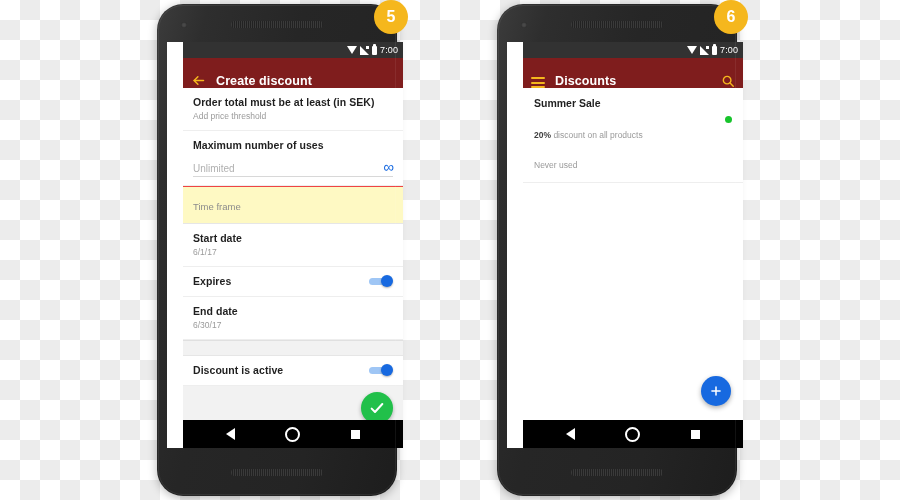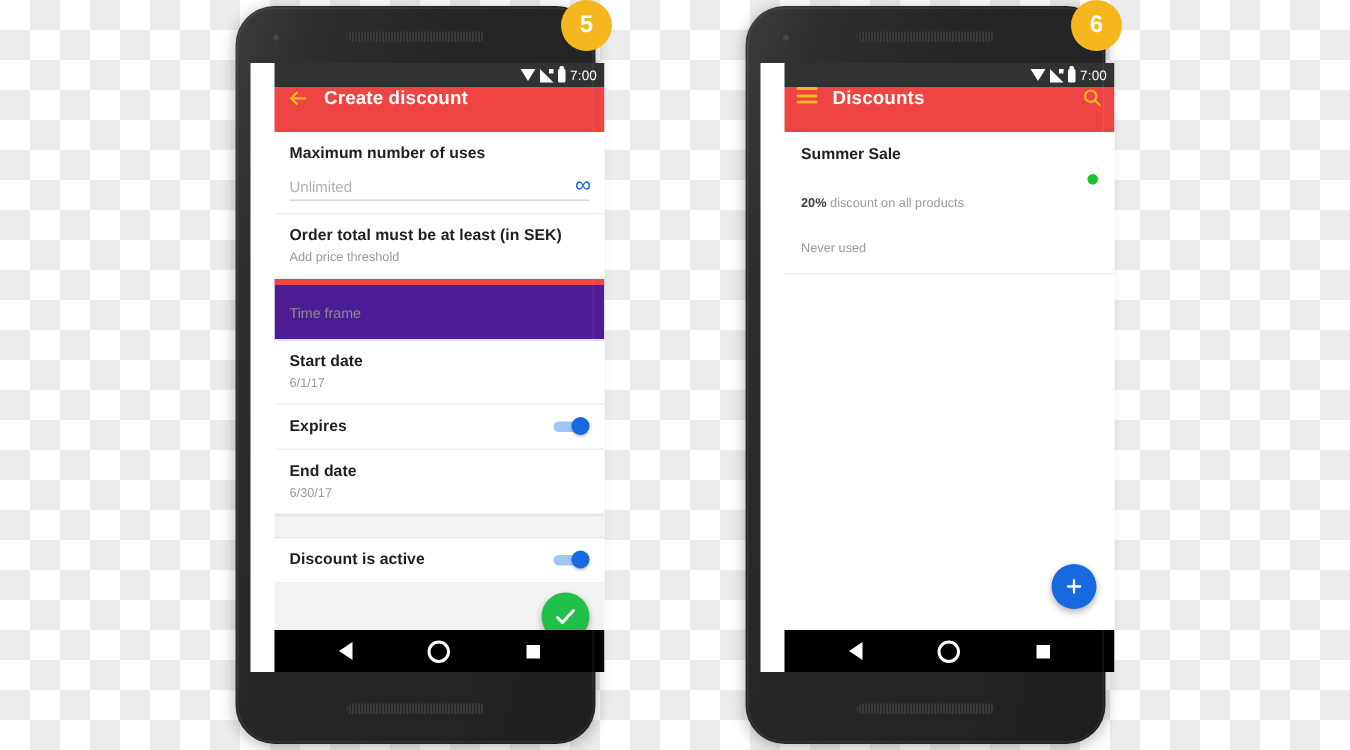--- a/index.html
+++ b/index.html
@@ -154,23 +154,23 @@
   .sb-time {
     color: #ffffff;
     font-size: 9px;
     letter-spacing: 0.1px;
     line-height: 1;
   }
 
   
   .appbar {
     height: 30px;
-    background: #ef4444;
-    display: flex;
-    align-items: flex-start;
+    background: #7f1d1d;
+    display: flex;
+    align-items: flex-end;
     padding: 0 8px;
     flex: 0 0 auto;
   }
   .appbar-title {
     color: #ffffff;
     font-size: 12.5px;
     font-weight: 700;
     margin-left: 10px;
     letter-spacing: 0.1px;
     white-space: nowrap;
@@ -232,23 +232,23 @@
     padding-bottom: 2px;
     margin-top: 7px;
   }
   .field-placeholder {
     font-size: 10px;
     color: #b0b0b0;
   }
   .icon-infinity { color: #1769e0; font-size: 15px; line-height: 1; letter-spacing: -1px; font-weight: 400; }
 
   .section-band {
-    background: #4c1d95;
+    background: #fef9c3;
     padding: 9px 10px;
-    border-top: 4px solid #ef4444;
+    border-top: 1px solid #ef4444;
     border-bottom: 1px solid #e6e6e6;
   }
   .section-band-label {
     font-size: 9.5px;
     color: #8c8c8c;
   }
 
   .gap-band {
     background: #f2f2f2;
     height: 14px;
@@ -426,30 +426,30 @@
             <line x1="20" y1="12" x2="5" y2="12"></line>
             <polyline points="11,18 5,12 11,6"></polyline>
           </svg>
         </span>
         <span class="appbar-title">Create discount</span>
       </div>
 
       <div class="content">
 
         <div class="row">
+          <div class="row-title">Order total must be at least (in SEK)</div>
+          <div class="row-sub">Add price threshold</div>
+        </div>
+
+        <div class="row">
           <div class="row-title">Maximum number of uses</div>
           <div class="field">
             <span class="field-placeholder">Unlimited</span>
             <span class="icon-infinity">∞</span>
           </div>
-        </div>
-
-        <div class="row">
-          <div class="row-title">Order total must be at least (in SEK)</div>
-          <div class="row-sub">Add price threshold</div>
         </div>
 
         <div class="section-band">
           <span class="section-band-label">Time frame</span>
         </div>
 
         <div class="row">
           <div class="row-title">Start date</div>
           <div class="row-sub">6/1/17</div>
         </div>

